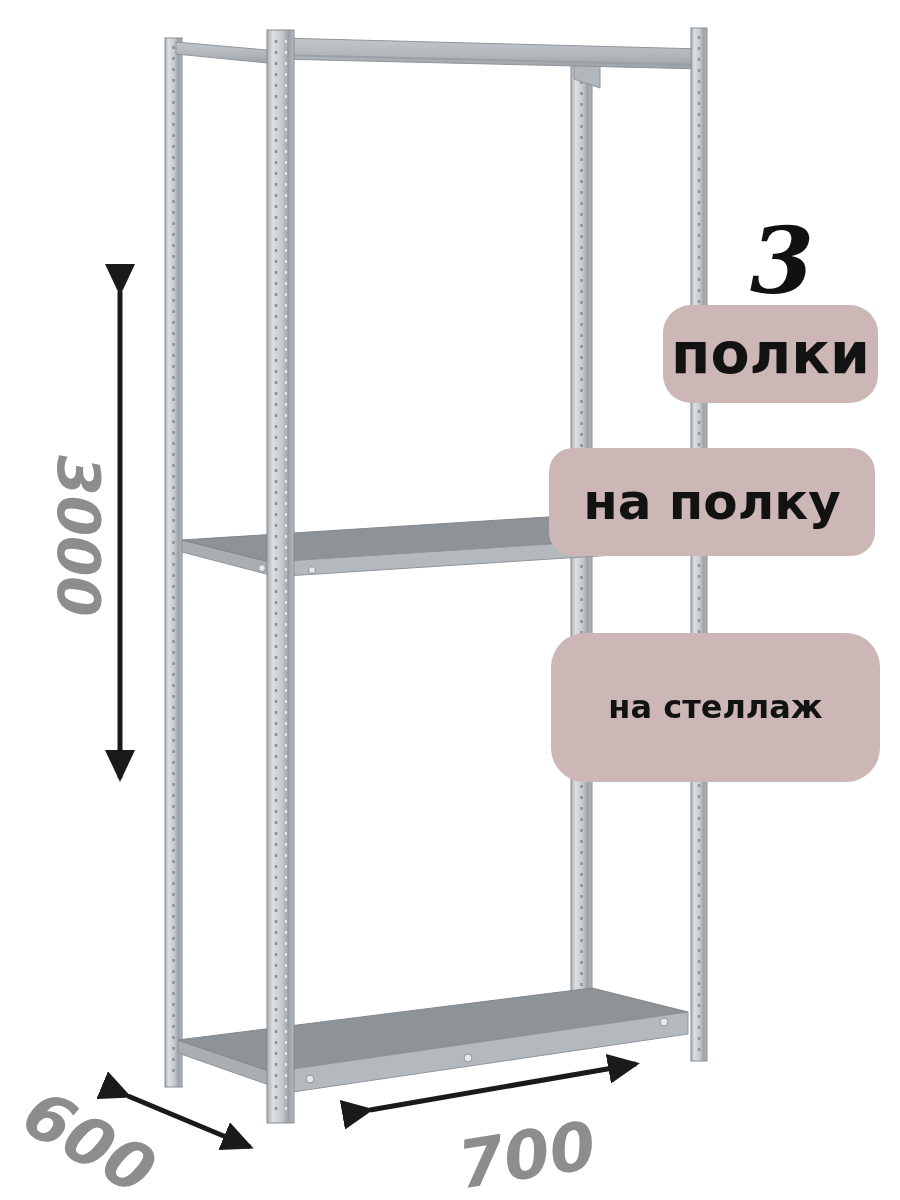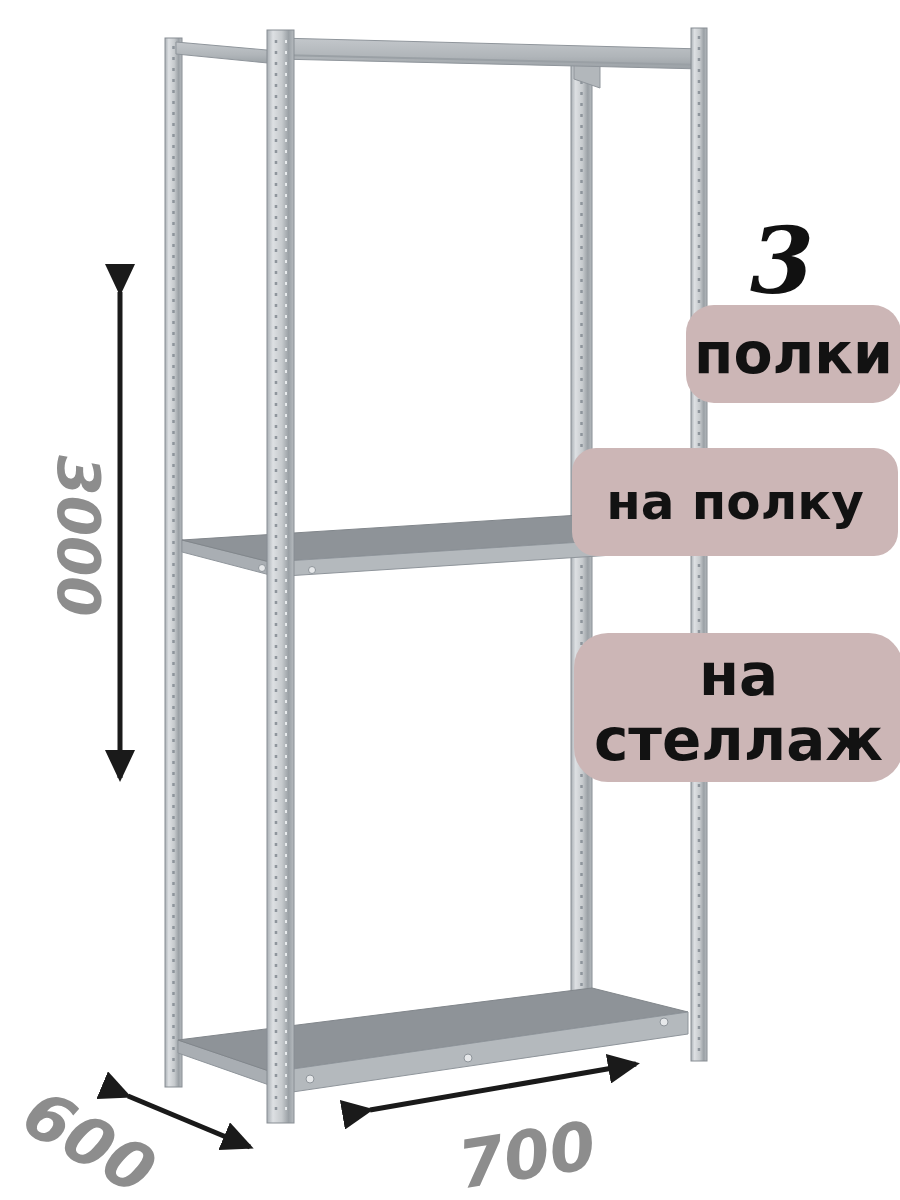--- a/index.html
+++ b/index.html
@@ -4,25 +4,25 @@
 <style>
   html,body{margin:0;padding:0;background:#fff;}
   #stage{
     position:relative;width:900px;height:1200px;background:#ffffff;
     overflow:hidden;font-family:"DejaVu Sans","Liberation Sans",sans-serif;
   }
   #rack-svg{position:absolute;left:0;top:0;width:900px;height:1200px;}
   .badge{
     position:absolute;background:#ccb6b6;color:#121212;
     display:flex;flex-direction:column;align-items:center;justify-content:center;
-    font-weight:bold;text-align:center;line-height:1.12;margin-left:23px;
+    font-weight:bold;text-align:center;line-height:1.12;
   }
   .badge-1{left:663px;top:305px;width:215px;height:98px;border-radius:28px;font-size:57px;}
   .badge-2{left:549px;top:448px;width:326px;height:108px;border-radius:24px;font-size:50px;}
-  .badge-3{left:551px;top:633px;width:329px;height:149px;border-radius:34px;font-size:58px;}
+  .badge-3{left:551px;top:633px;width:329px;height:149px;border-radius:34px;font-size:32px;}
   .count-number{
     position:absolute;left:742px;top:215px;width:80px;text-align:center;
     font-family:"DejaVu Serif","Liberation Serif",serif;
     font-weight:bold;font-style:italic;font-size:92px;color:#111;line-height:1.0;
   }
   .dim-label{
     position:absolute;color:#8d8d8d;font-weight:bold;font-style:italic;
     text-align:center;white-space:nowrap;
   }
   .dim-height{left:-22px;top:502px;width:200px;font-size:58px;transform:rotate(90deg);}

